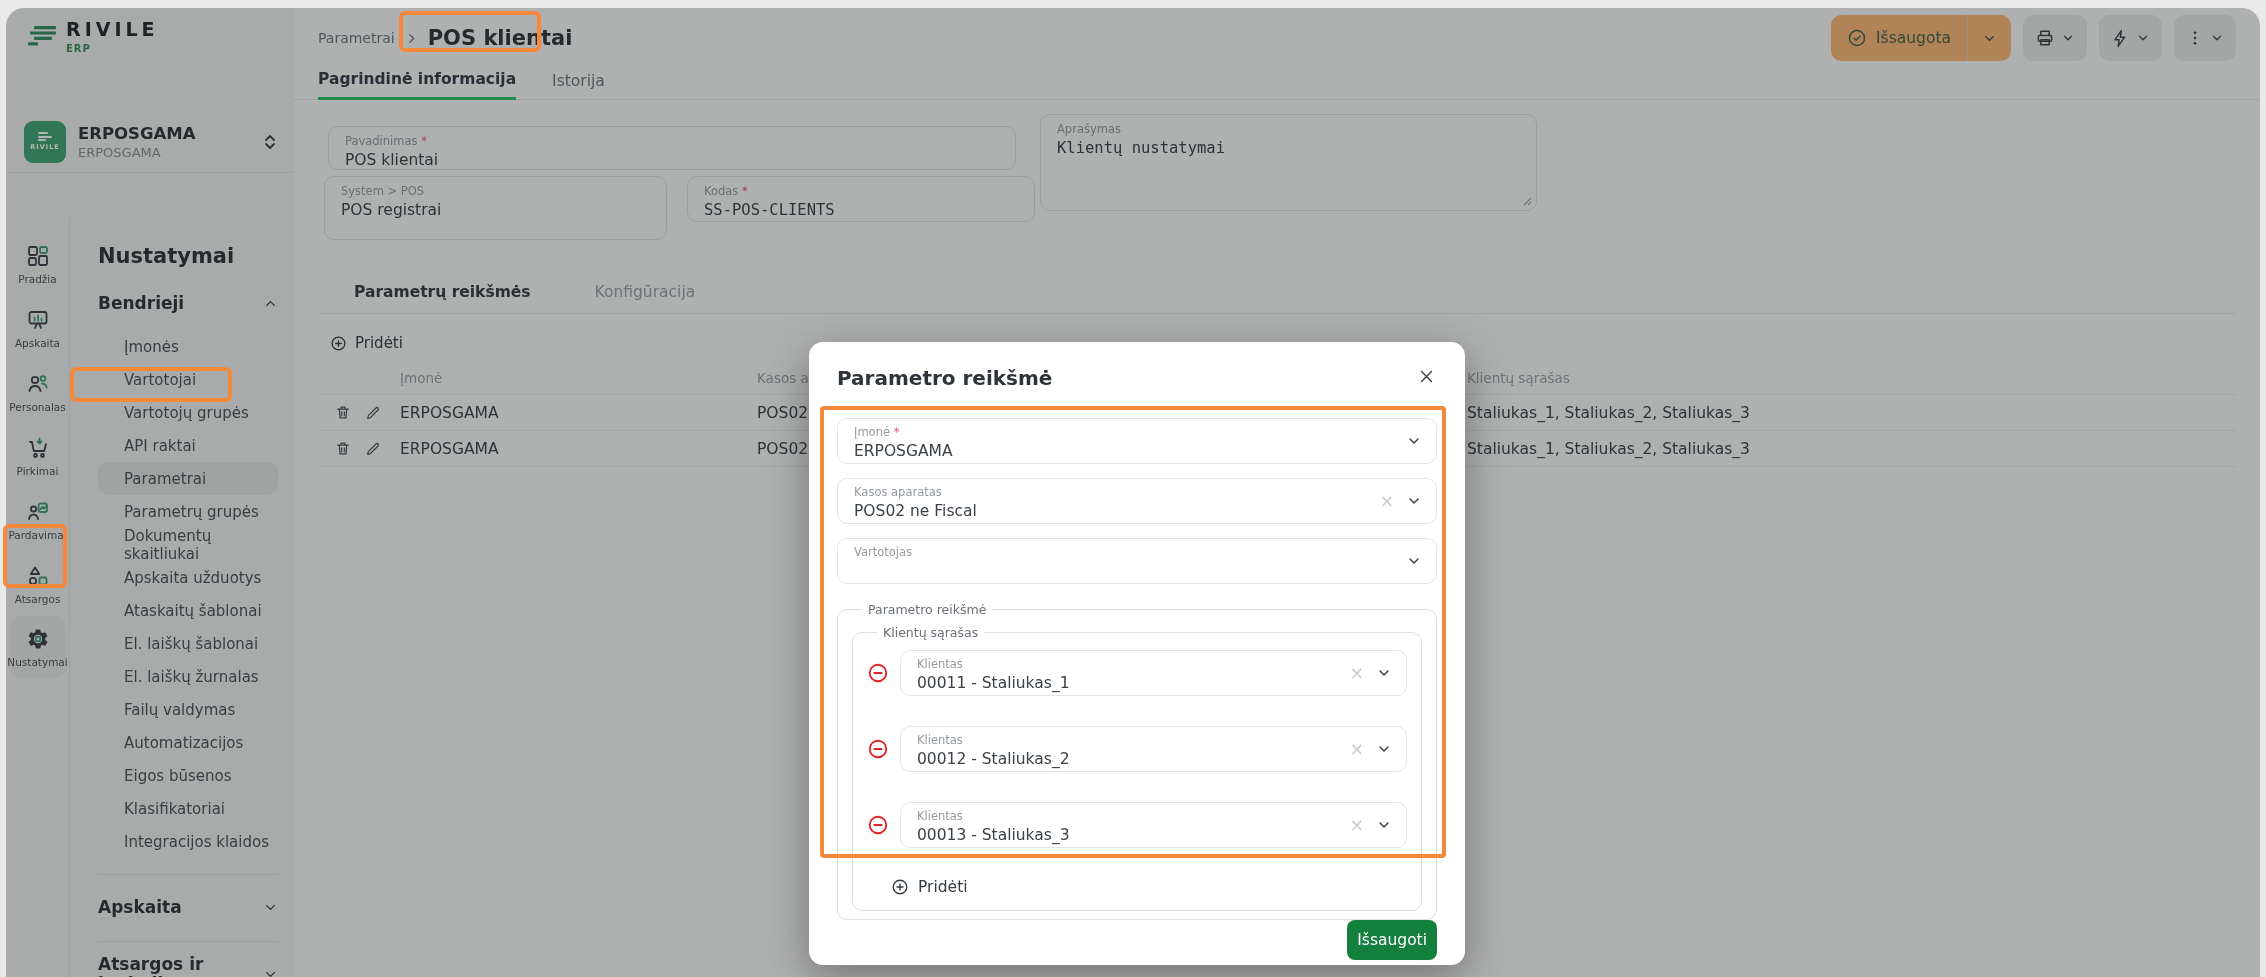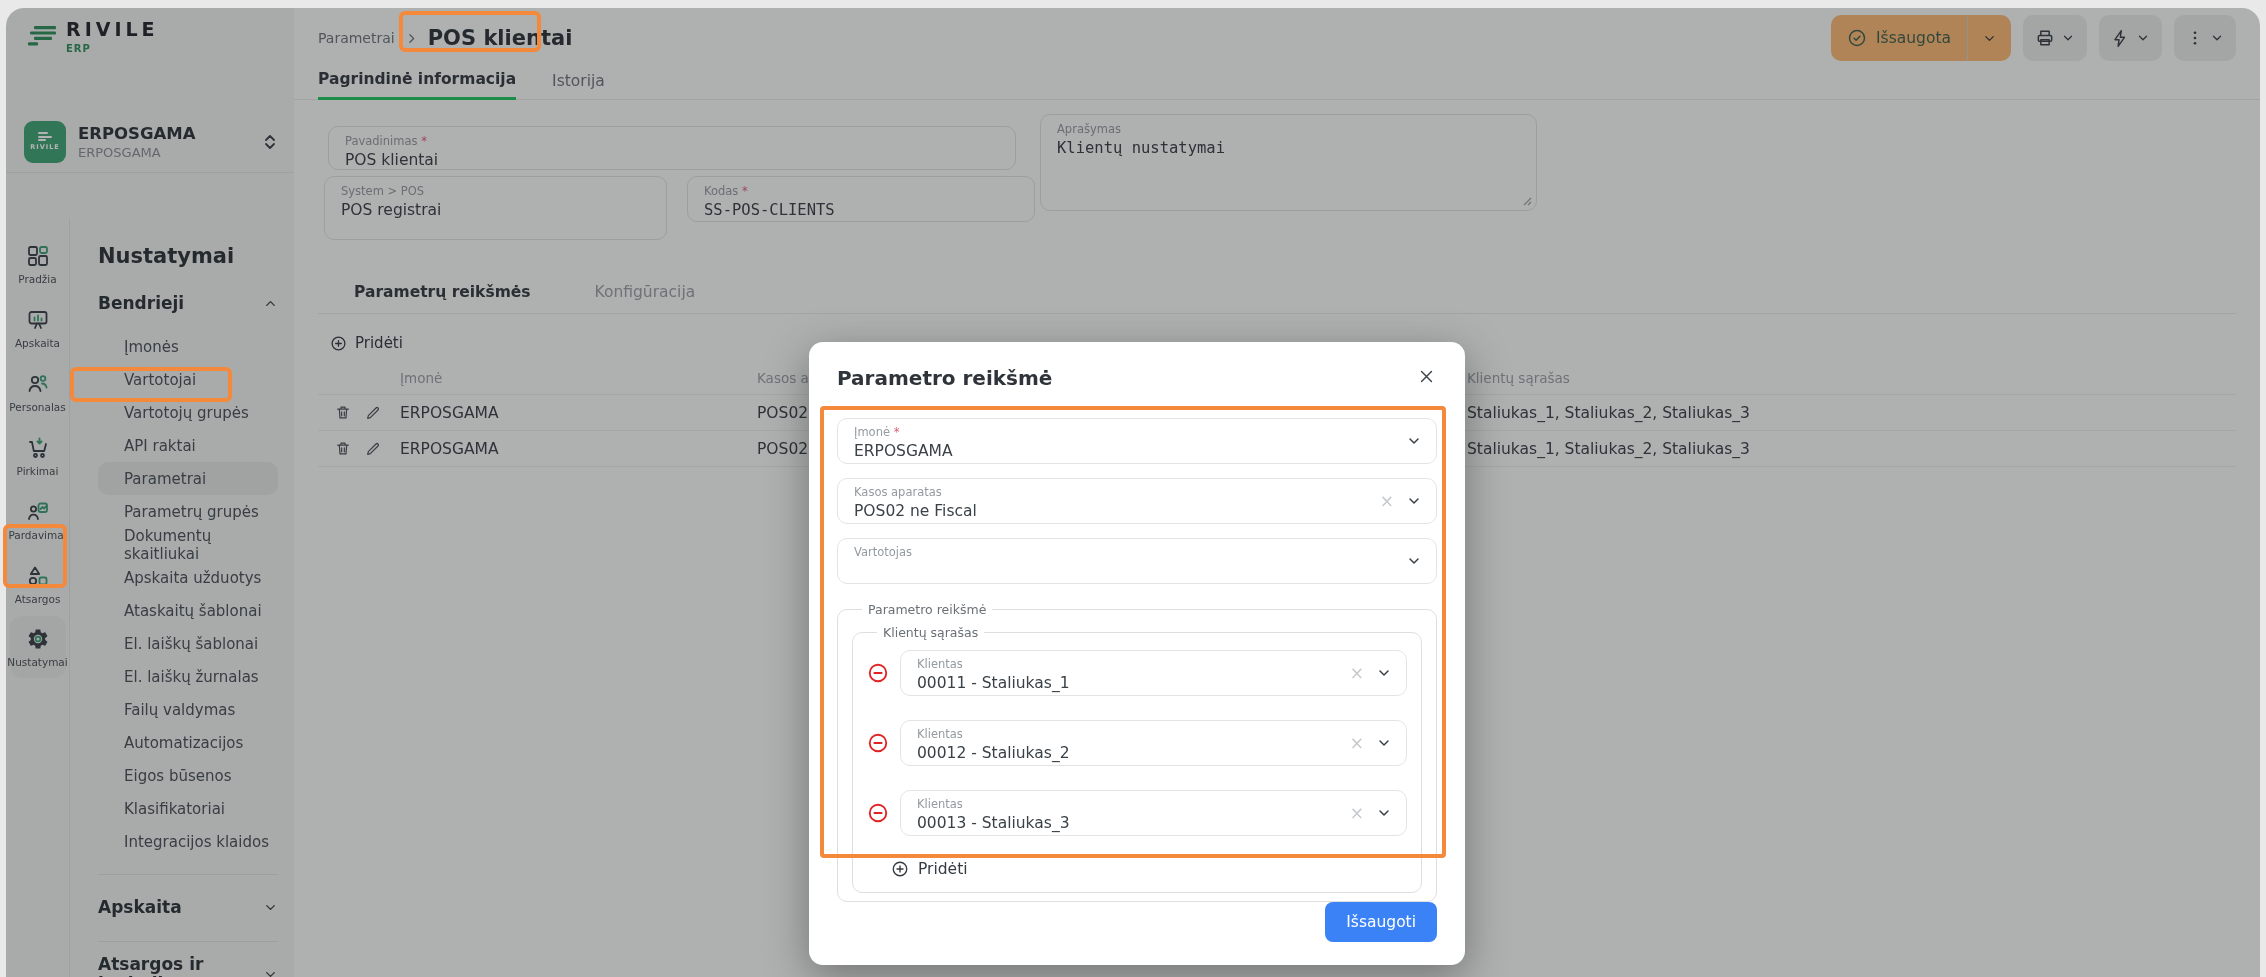--- a/index.html
+++ b/index.html
@@ -95,25 +95,25 @@
   .m-field { position:relative; height:46px; border:1px solid #E3E5E3; border-radius:10px; background:#fff; padding:6px 16px 0 16px; cursor:pointer; }
   .m-field .f-lbl { font-size:11.5px; color:#949A9F; }
   .m-field .f-lbl .req { color:#E0607A; }
   .m-field .f-val { font-size:15.5px; color:#3A4147; margin-top:3px; }
   .m-field .right-ctrls { position:absolute; right:14px; top:0; height:100%; display:flex; align-items:center; gap:12px; }
   .clear-x { font-size:17px; color:#C6CACD; cursor:pointer; line-height:1; }
 
   fieldset.group { margin-top:18px; border:1px solid #DEE0DE; border-radius:10px; padding:6px 14px 8px 14px; }
   fieldset.group > legend, fieldset.inner > legend { font-size:12.5px; color:#6A7076; padding:0 6px; margin-left:10px; }
   fieldset.inner { border:1px solid #DEE0DE; border-radius:10px; padding:10px 14px 4px 14px; margin-top:2px; }
-  .client-row { display:flex; align-items:center; gap:11px; margin-bottom:24px; }
+  .client-row { display:flex; align-items:center; gap:11px; margin-bottom:30px; }
   .m-add { display:flex; align-items:center; gap:9px; margin:4px 0 10px 24px; cursor:pointer; }
   .m-add span { font-size:15.5px; color:#343B41; }
   .modal-foot { margin-top:auto; display:flex; justify-content:flex-end; }
-  .save-btn { background:#3b82f6; color:#fff; font-size:15.5px; border:none; border-radius:8px; padding:11px 21px; cursor:pointer; font-family:inherit; }
+  .save-btn { background:#15803d; color:#fff; font-size:15.5px; border:none; border-radius:8px; padding:11px 10px; cursor:pointer; font-family:inherit; }
 
   
   .ann { position:absolute; border:4px solid #F5893B; border-radius:6px; z-index:80; pointer-events:none; }
   .ann-breadcrumb { left:399px; top:11px; width:142px; height:41px; }
   .ann-sidebar { left:70px; top:367px; width:162px; height:35px; }
   .ann-rail { left:3px; top:524px; width:64px; height:64px; }
   .ann-modal { left:820px; top:406px; width:626px; height:452px; border-radius:4px; }
 
   svg { display:block; }
 </style>

